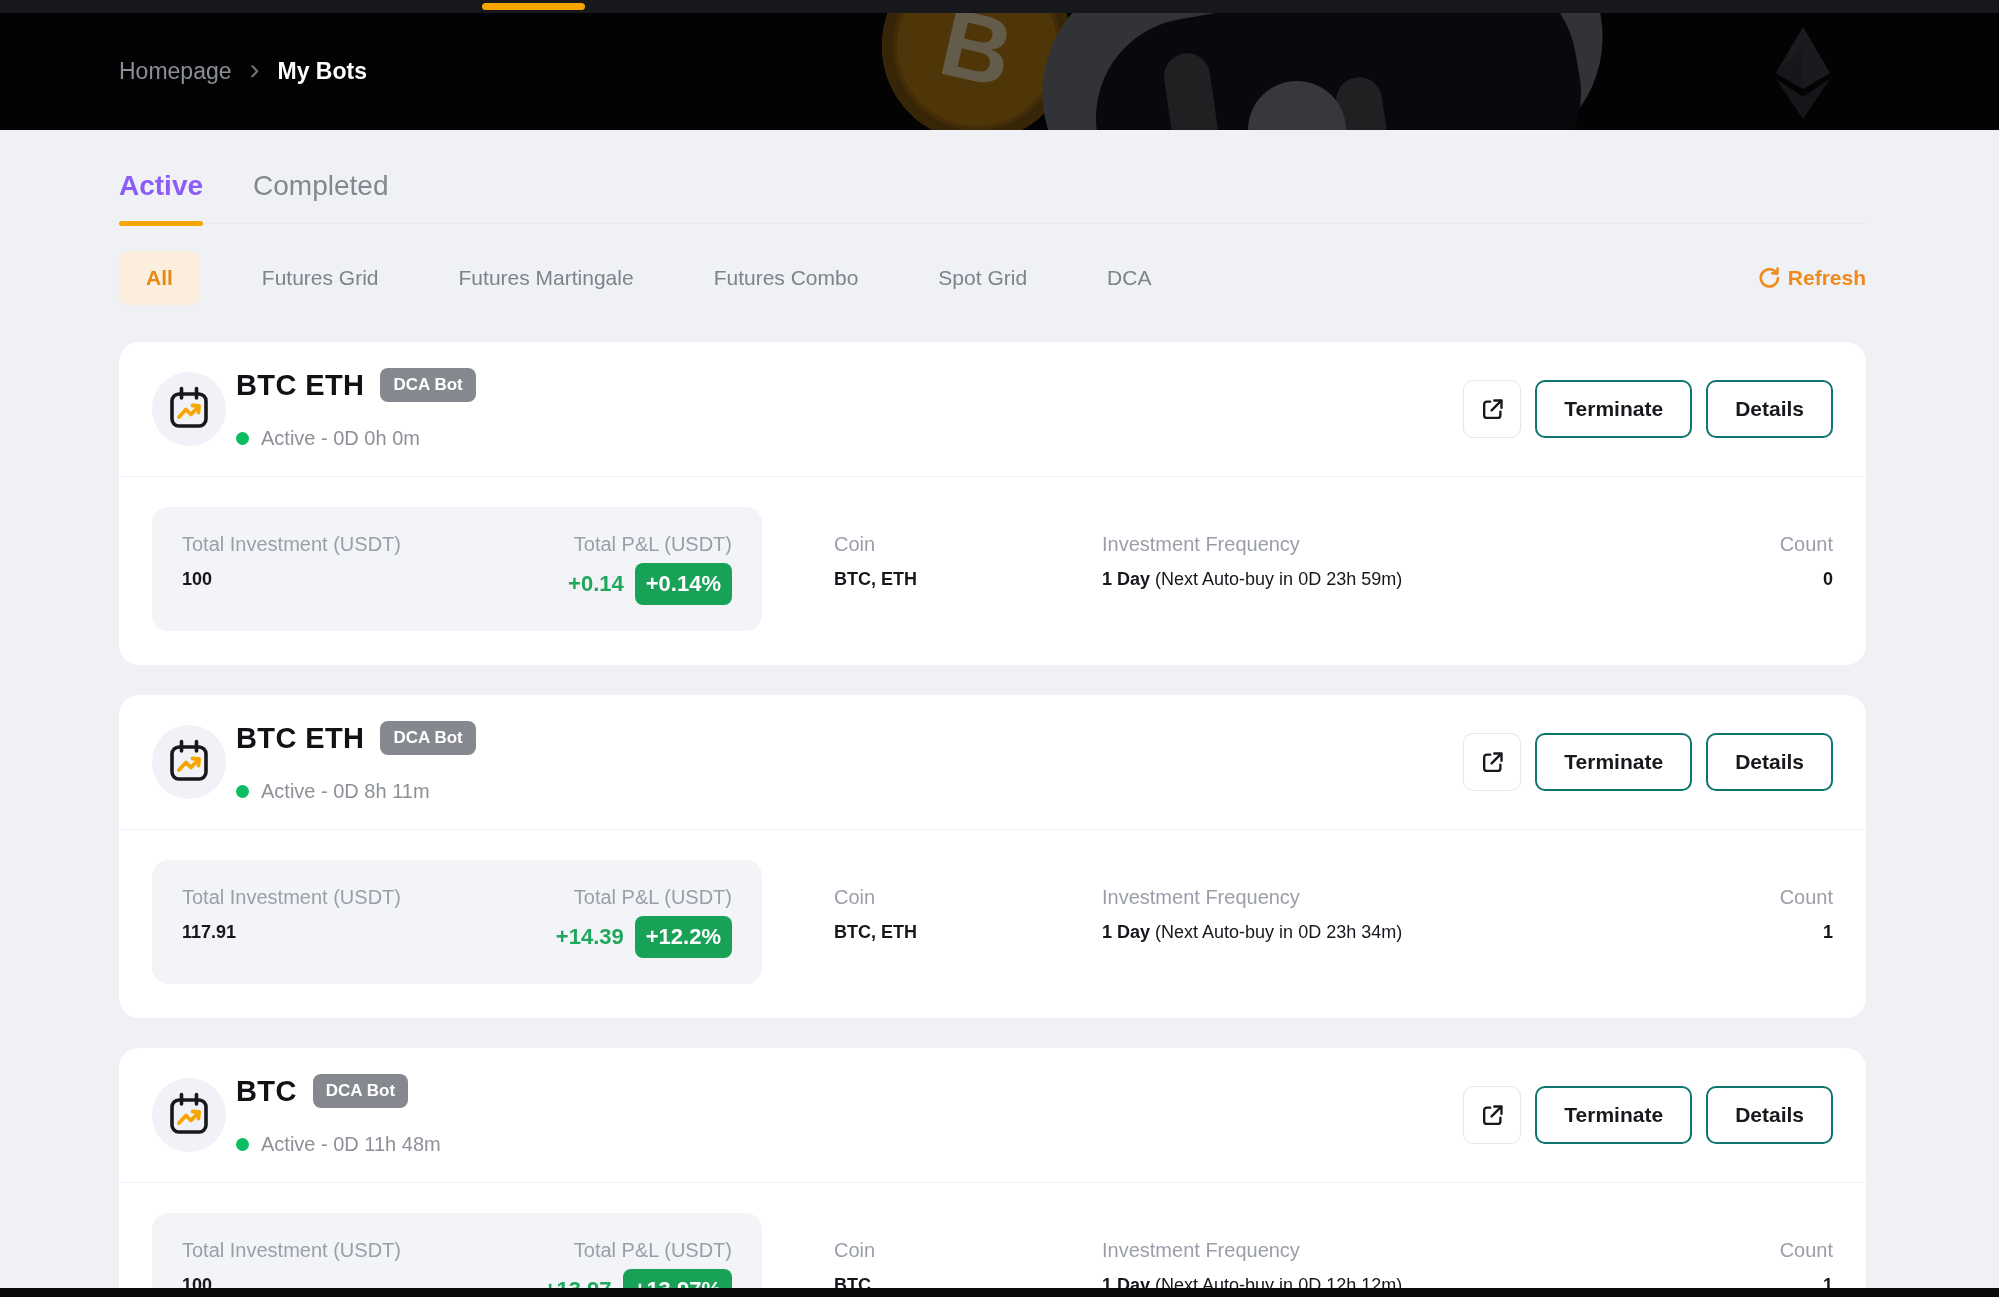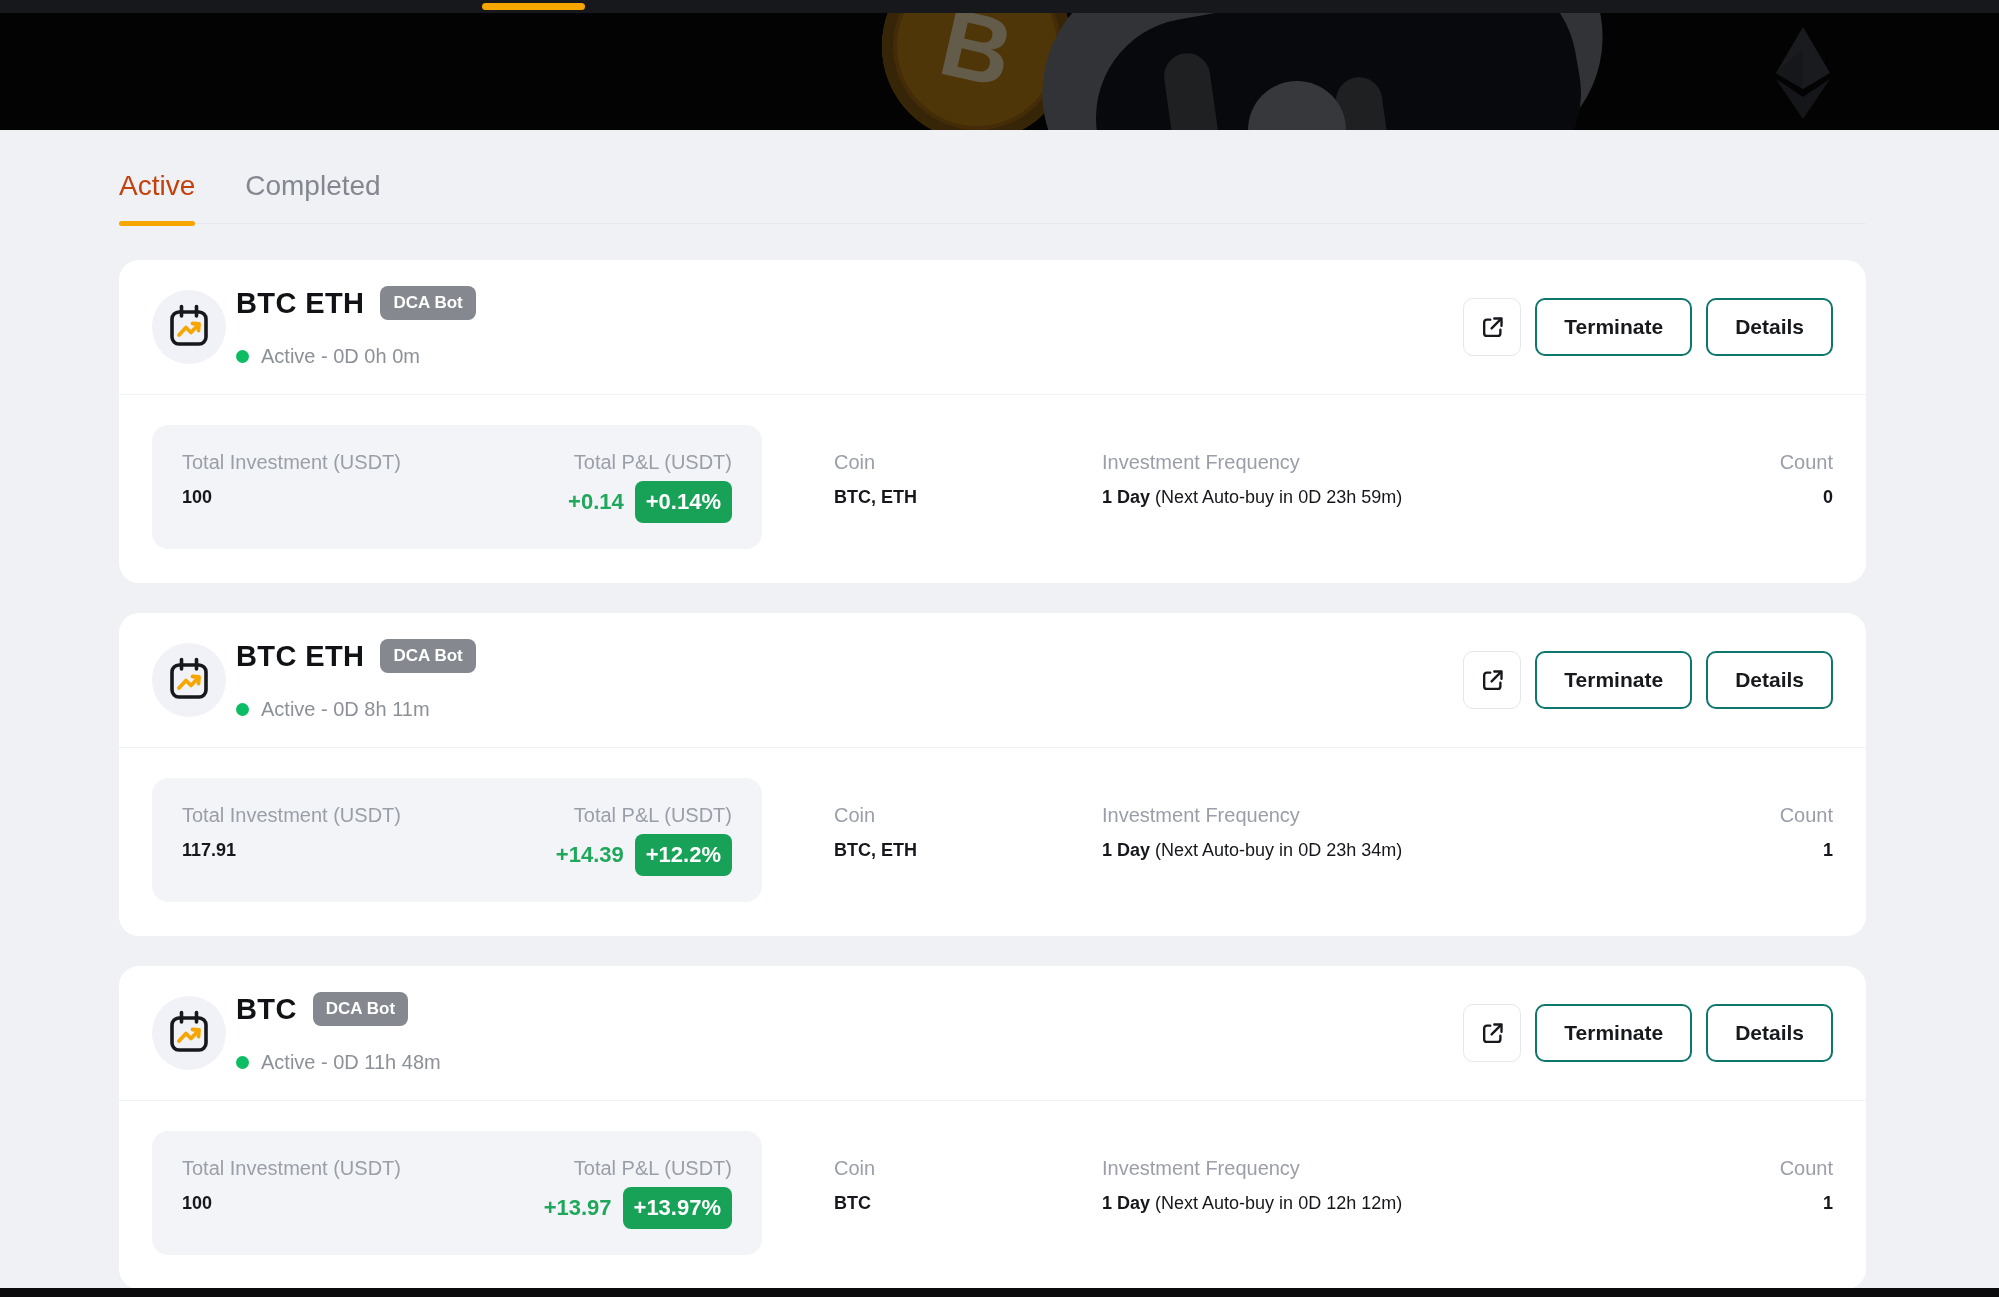--- a/index.html
+++ b/index.html
@@ -44,21 +44,21 @@
   .breadcrumb{position:absolute;z-index:5;left:119px;top:0;height:100%;display:flex;align-items:center;gap:18px;font-size:23px}
   .crumb-link{color:#8b8f98;cursor:pointer}
   .crumb-sep{color:#6f737c;font-size:30px;line-height:0;padding-bottom:6px}
   .crumb-current{color:#ffffff;font-weight:700}
 
   
   .content{padding:40px 133px 0 119px}
 
   .tabs{display:flex;gap:50px;border-bottom:1px solid #e7e9ee}
   .tab{font-size:28px;color:#84878f;padding-bottom:21px;position:relative;cursor:pointer}
-  .tab.active{color:#c2410c;font-weight:400}
+  .tab.active{color:#8b5cf6;font-weight:700}
   .tab.active::after{content:'';position:absolute;left:0;right:0;bottom:-3px;height:5px;background:var(--accent);border-radius:3px}
 
   .filters{display:flex;align-items:center;margin-top:26px;height:56px}
   .filter{font-size:21px;color:#7e828c;margin-right:80px;cursor:pointer;white-space:nowrap}
   .filter.active{background:var(--all-pill-bg);color:var(--all-pill-text);font-weight:700;
     padding:15px 27px;border-radius:10px;margin-right:62px}
   .refresh{margin-left:auto;display:flex;align-items:center;gap:7px;color:var(--refresh);
     font-weight:700;font-size:21px;cursor:pointer}
   .refresh svg{display:block}
 
@@ -114,29 +114,49 @@
     <div class="b-eye left"></div>
     <div class="b-eye right"></div>
     <div class="b-chin"></div>
     <svg class="b-eth" width="54" height="92">
       <polygon points="27,0 54,46 27,62 0,46" fill="#33363c"></polygon>
       <polygon points="27,70 54,52 27,92 0,52" fill="#2a2d33"></polygon>
       <polygon points="27,22 27,62 0,46" fill="#2b2e34"></polygon>
     </svg>
   </div>
   <div class="banner-dim"></div>
+  <div class="breadcrumb">
+    <span class="crumb-link">Homepage</span>
+    <span class="crumb-sep">›</span>
+    <span class="crumb-current">My Bots</span>
+  </div>
 </div>
 
 <div class="content">
 
   <div class="tabs">
     <div class="tab active">Active</div>
     <div class="tab">Completed</div>
   </div>
 
+  <div class="filters">
+    <div class="filter active">All</div>
+    <div class="filter">Futures Grid</div>
+    <div class="filter">Futures Martingale</div>
+    <div class="filter">Futures Combo</div>
+    <div class="filter">Spot Grid</div>
+    <div class="filter">DCA</div>
+    <div class="refresh">
+      <svg width="24" height="24" viewBox="0 0 24 24">
+        <path d="M19.5 7 A 8.6 8.6 0 1 0 21 12" fill="none" stroke="#f08a1b" stroke-width="2.6" stroke-linecap="round"></path>
+        <path d="M20.6 2.6 L20.2 7.6 L15.2 7.2" fill="none" stroke="#f08a1b" stroke-width="2.6" stroke-linecap="round" stroke-linejoin="round"></path>
+      </svg>
+      <span>Refresh</span>
+    </div>
+  </div>
 
   <div class="cards" id="cards">
   <div class="card">
     <div class="card-header">
       <div class="bot-identity">
         <div class="bot-avatar">
           <svg width="48" height="48" viewBox="0 0 48 48">
             <rect x="7" y="9" width="34" height="32" rx="7" fill="none" stroke="#17181c" stroke-width="3.6"></rect>
             <line x1="16.5" y1="3.5" x2="16.5" y2="13" stroke="#17181c" stroke-width="3.6" stroke-linecap="round"></line>
             <line x1="31.5" y1="3.5" x2="31.5" y2="13" stroke="#17181c" stroke-width="3.6" stroke-linecap="round"></line>

